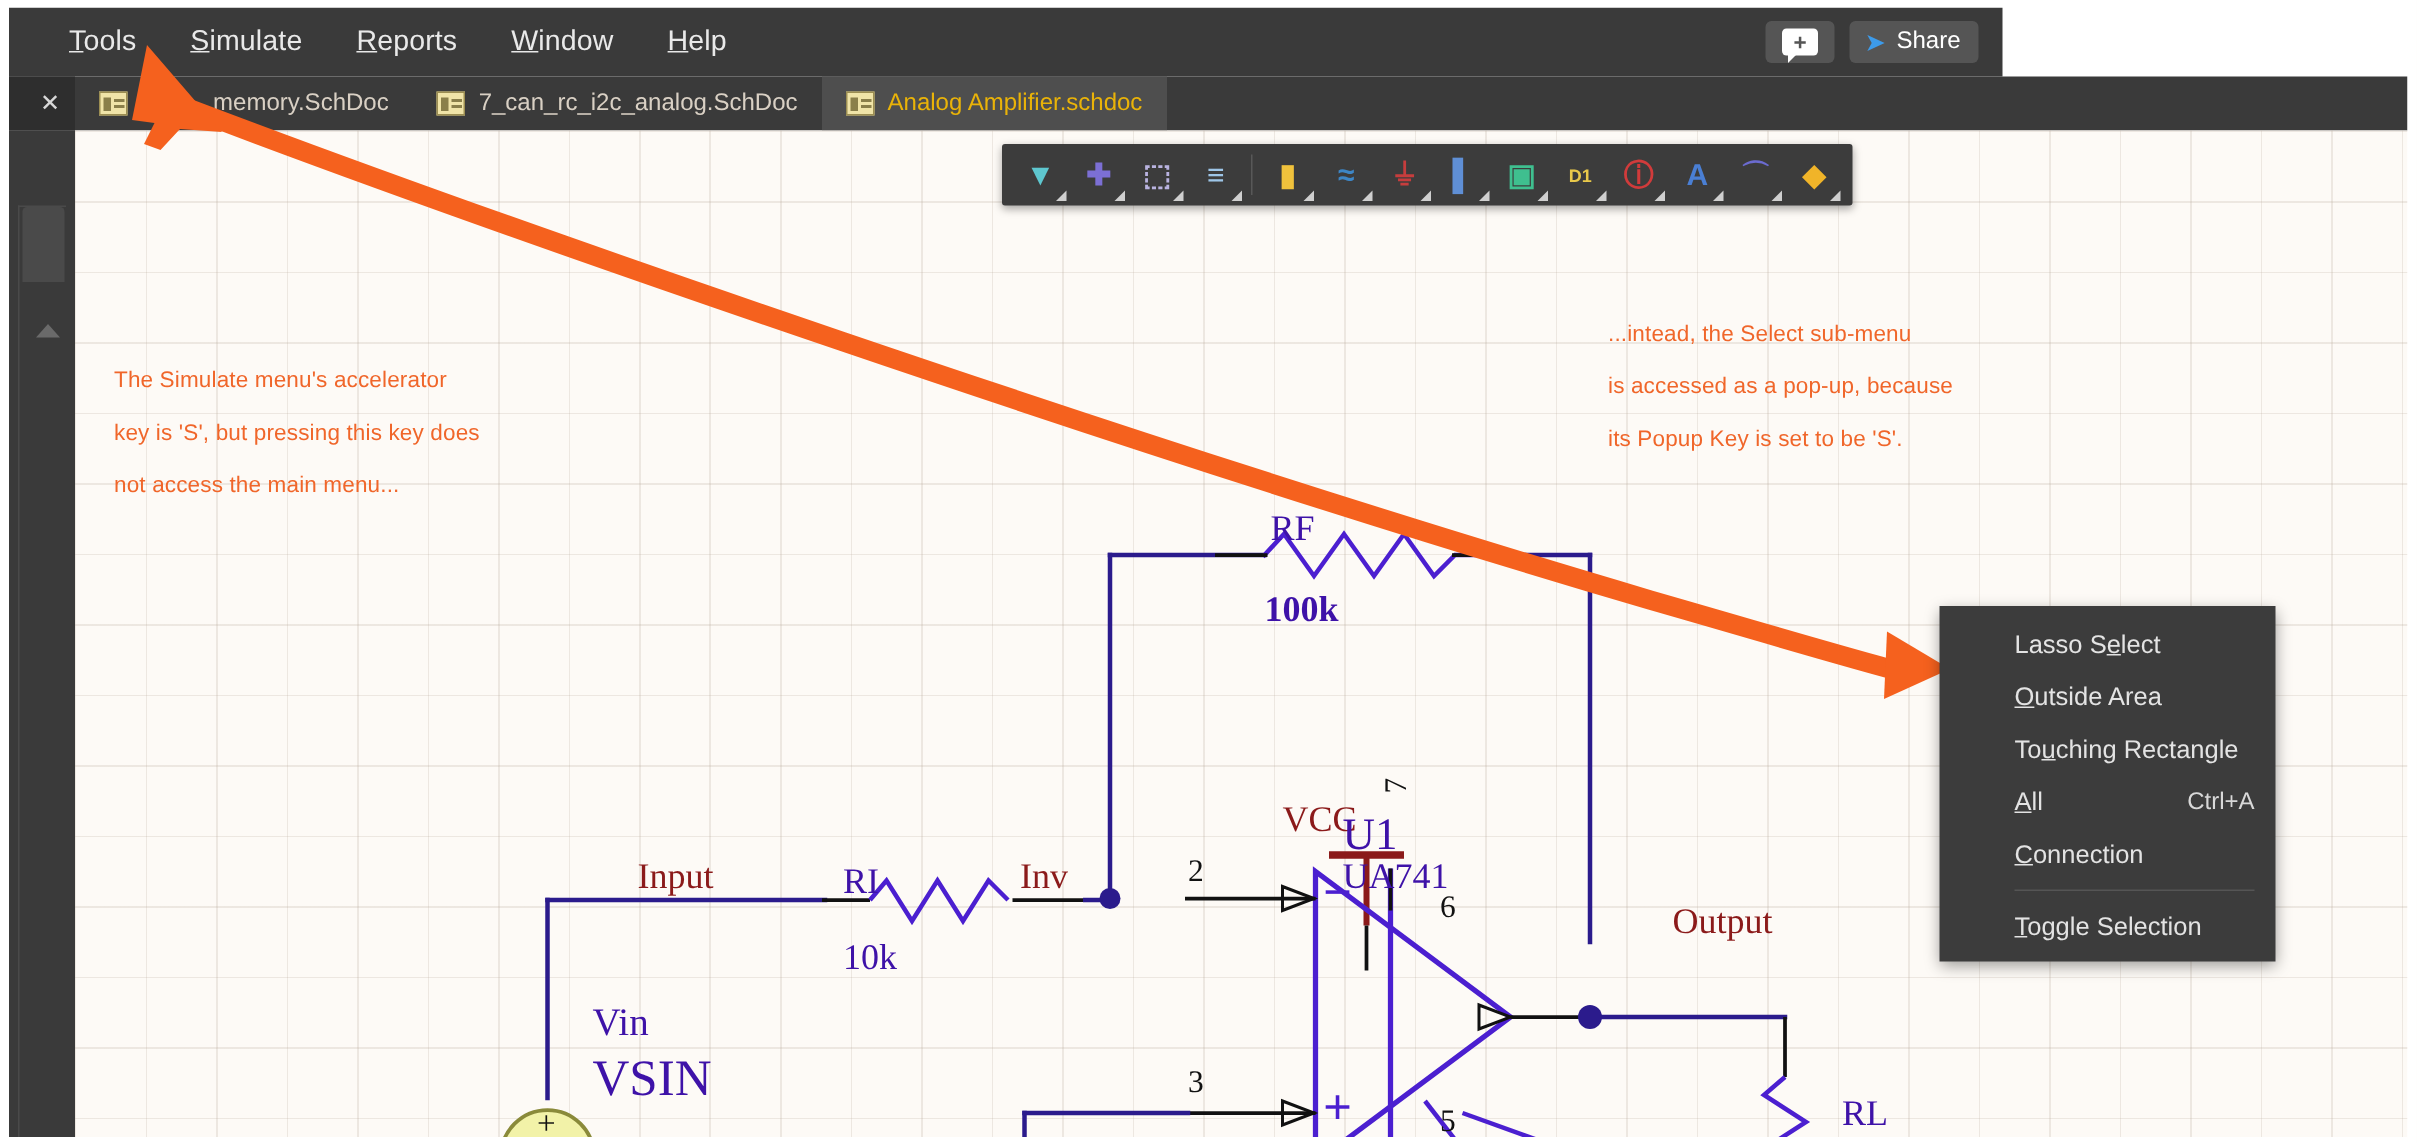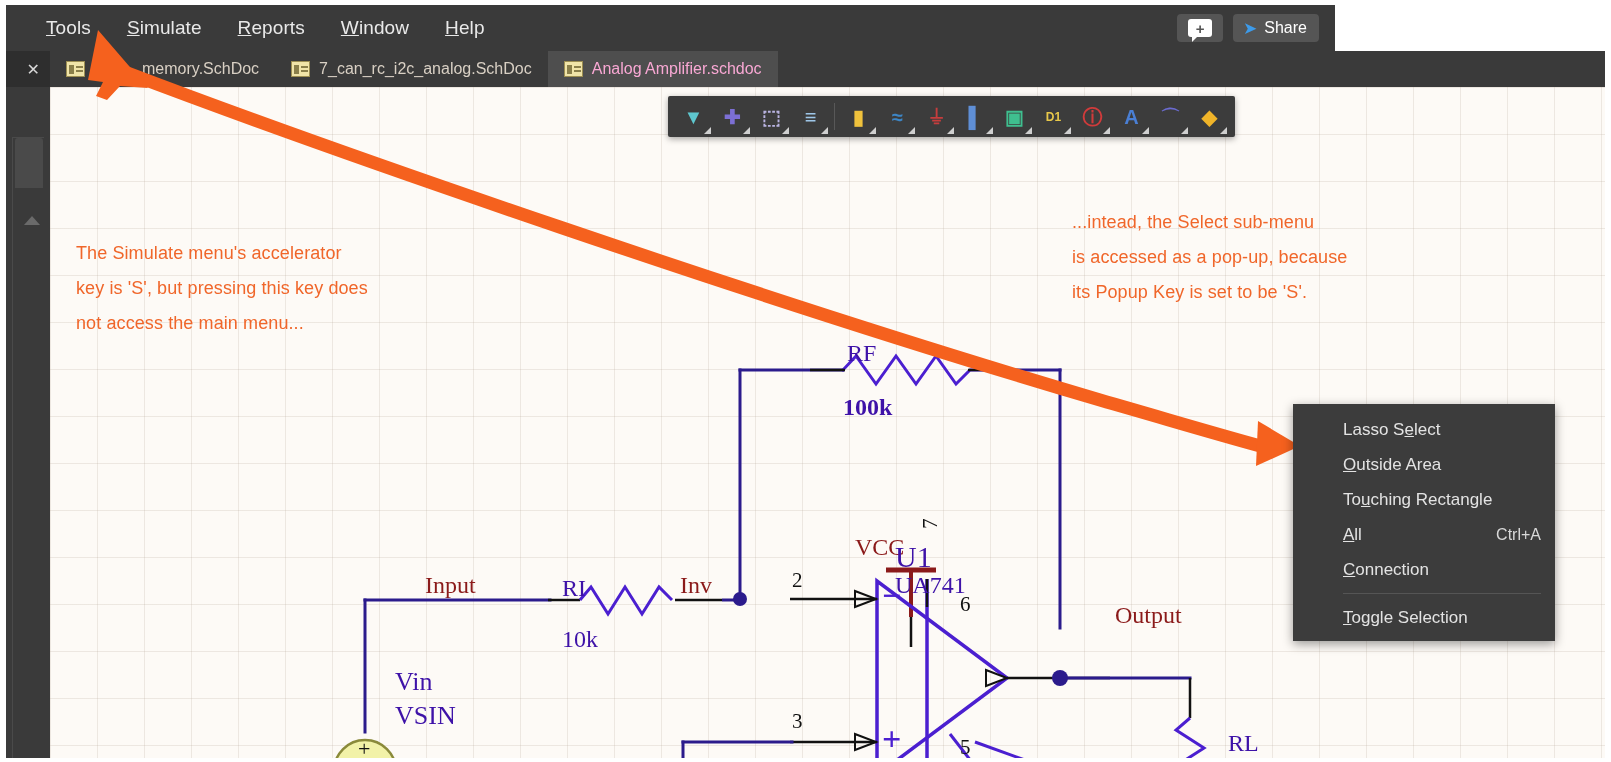--- a/index.html
+++ b/index.html
@@ -71,21 +71,21 @@
     position:absolute; left:0; top:0; width:44px; height:36px;
     background:#2e2e2e; display:flex; align-items:center; justify-content:flex-end;
     padding-right:10px; color:#d8d8d8; font-size:16px;
   }
   .tabs { position:absolute; left:44px; top:0; display:flex; align-items:stretch; height:36px; }
   .tab {
     display:flex; align-items:center; gap:9px;
     padding: 0 16px;
     color:#d9d0c4; font-size:16px; white-space:nowrap;
   }
-  .tab.active { background:#4e4e4e; color:#f9a8d4; }
+  .tab.active { background:#4e4e4e; color:#eab308; }
   .tab-icon {
     width: 19px; height: 16px; background:#f0e4a8; border:1px solid #9c8e52;
     position:relative; flex:none;
   }
   .tab-icon::before {
     content:""; position:absolute; left:2px; top:3px; width:5px; height:9px;
     background:#8a7f4a;
   }
   .tab-icon::after {
     content:""; position:absolute; left:9px; top:4px; width:7px; height:2px;
@@ -137,21 +137,21 @@
     display:flex; align-items:center; justify-content:center;
   }
   .tb-btn::after {
     content:""; position:absolute; right:2px; bottom:2px;
     width:0;height:0; border-left:7px solid transparent; border-bottom:7px solid #cfcfcf;
   }
   .tb-sep { width:1px; height:27px; background:#585858; margin:0 4px; }
 
   
   .ctxmenu {
-    position:absolute; left:1293px; top:404px; width:262px;
+    position:absolute; left:1293px; top:404px; width:224px;
     background:#3c3c3c;
     box-shadow: 0 3px 10px rgba(0,0,0,.4);
     padding: 8px 0 6px 0;
     z-index: 40;
   }
   .ctx-item {
     height: 35px; display:flex; align-items:center;
     color:#e3e3e3; font-size:17px;
     padding-left: 50px; padding-right: 14px;
     position:relative; white-space:nowrap;
@@ -163,21 +163,21 @@
   .ctx-icon-area {
     position:absolute; left:14px; top:50%; transform:translateY(-50%);
     width:22px; height:20px;
   }
   .dash-rect {
     width:20px; height:17px; border:2px dashed #9aa8cc;
   }
 
   
   .anno {
-    position:absolute; color:#F0662A; font-size:18px; line-height: 35px;
+    position:absolute; color:#F0662A; font-size:15px; line-height: 35px;
     z-index:35; white-space:nowrap; letter-spacing:.1px;
   }
   .anno-left { left:76px; top:236px; }
   .anno-right{ left:1072px; top:205px; }
 
   
   .sch { position:absolute; z-index: 20; white-space:nowrap;
          font-family:"Liberation Serif", serif; }
   .t-net   { color:#8B1A1A; font-size:24px; }
   .t-ref   { color:#3E12A8; font-size:24px;margin-top:10px; }
@@ -346,21 +346,21 @@
     <div class="sch t-pin" style="left:910px;  top:648px;">5</div>
     <div class="sch t-pin-v" style="left:868px; top:442px;">7</div>
 
     <div class="sch" style="left:832px; top:490px; color:#4B1FD0; font-size:34px; font-weight:bold;">−</div>
     <div class="sch" style="left:832px; top:633px; color:#4B1FD0; font-size:34px; font-weight:bold;">+</div>
 
     <div class="sch t-net" style="left:1065px; top:515px;">Output</div>
     <div class="sch t-ref" style="left:1178px; top:633px;">RL</div>
 
     <div class="sch t-ref" style="left:345px; top:570px; font-size:26px;">Vin</div>
-    <div class="sch t-ref" style="left:345px; top:604px; font-size:26px;">VSIN</div>
+    <div class="sch t-ref" style="left:345px; top:604px; font-size:34px;">VSIN</div>
   </div>
 
   <div class="float-toolbar" id="float-toolbar">
       <div class="tb-btn">
         <span style="color: rgb(94, 199, 207); font-size: 20px; font-weight: bold; line-height: 1;">▼</span>
       </div>
       <div class="tb-btn">
         <span style="color: rgb(124, 111, 212); font-size: 20px; font-weight: bold; line-height: 1;">✚</span>
       </div>
       <div class="tb-btn">

